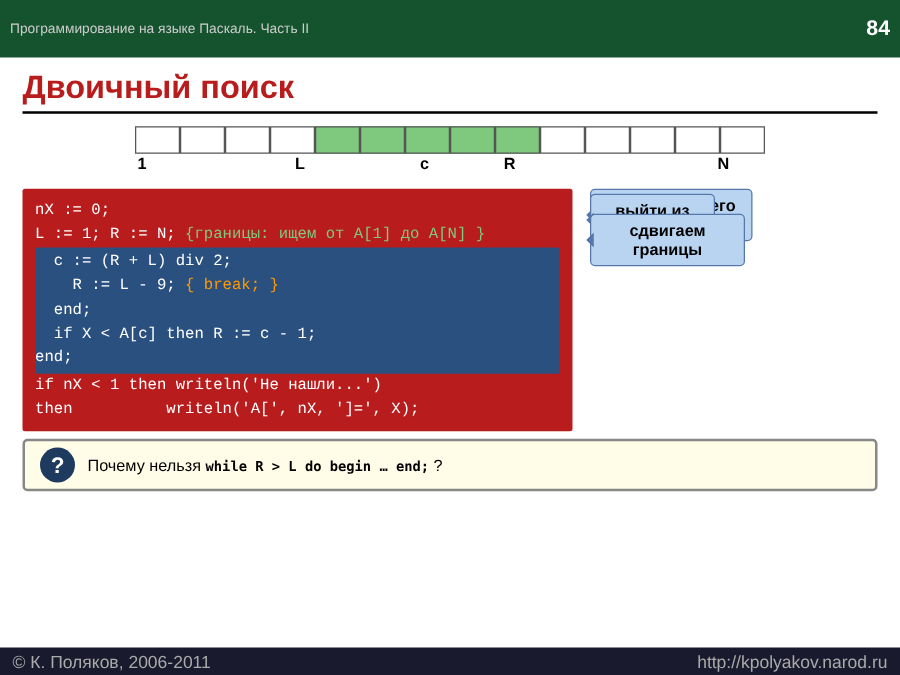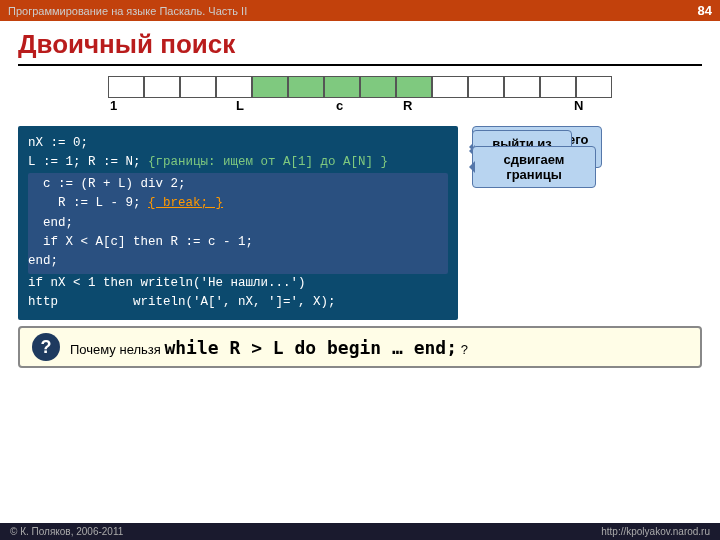--- a/index.html
+++ b/index.html
@@ -5,32 +5,32 @@
     * { box-sizing: border-box; margin: 0; padding: 0; }
     body {
       font-family: Arial, sans-serif;
       background: #fff;
       width: 720px;
       height: 540px;
       overflow: hidden;
       position: relative;
     }
     .top-bar {
-      background: #c2410c;
+      background: #14532d;
       color: #ccc;
       font-size: 11px;
-      padding: 3px 8px;
+      padding: 13px 8px;
       display: flex;
       justify-content: space-between;
       align-items: center;
     }
     .top-bar .page-num {
       color: #fff;
       font-weight: bold;
-      font-size: 13px;
+      font-size: 17px;
     }
     .main-content {
       padding: 8px 18px 6px 18px;
     }
     .slide-title {
       font-size: 26px;
       font-weight: bold;
       color: #b91c1c;
       border-bottom: 2px solid #000;
       padding-bottom: 4px;
@@ -57,34 +57,34 @@
       background: #7fc97f;
     }
     .array-label {
       font-size: 13px;
       font-weight: bold;
       color: #000;
       position: absolute;
     }
     
     .code-block {
-      background: #0c4a6e;
+      background: #b91c1c;
       color: #fff;
       font-family: 'Courier New', monospace;
       font-size: 12.5px;
       padding: 8px 10px;
       border-radius: 2px;
       line-height: 1.55;
       position: relative;
       width: 440px;
     }
     .code-line { white-space: pre; }
     .code-green { color: #7fc97f; }
     .code-white { color: #fff; }
-    .code-orange { color: #ff9900; text-decoration: underline; }
+    .code-orange { color: #ff9900; }
     
     .tooltip-box {
       position: absolute;
       background: #b8d4f0;
       border: 1.5px solid #5577aa;
       border-radius: 4px;
       font-size: 13px;
       font-weight: bold;
       text-align: center;
       padding: 5px 8px;
@@ -100,21 +100,21 @@
       border-right-color: #5577aa;
     }
     
     .bottom-bar {
       position: absolute;
       bottom: 0;
       left: 0;
       right: 0;
       background: #1a1a2e;
       color: #aaa;
-      font-size: 10px;
+      font-size: 14px;
       padding: 3px 10px;
       display: flex;
       justify-content: space-between;
     }
     
     .question-box {
       background: #fffde7;
       border: 2px solid #888;
       border-radius: 4px;
       display: flex;
@@ -194,21 +194,21 @@
       <div class="code-line code-white">nX := 0;</div>
       <div class="code-line"><span class="code-white">L := 1; R := N; </span><span class="code-green">{границы: ищем от A[1] до A[N] }</span></div>
       <div style="background:#2a5080;padding:2px 0 2px 0;border-radius:2px;">
         <div class="code-line code-white">  c := (R + L) div 2;</div>
         <div class="code-line"><span class="code-white">    R := L - 9; </span><span class="code-orange">{ break; }</span></div>
         <div class="code-line code-white">  end;</div>
         <div class="code-line code-white">  if X &lt; A[c] then R := c - 1;</div>
         <div class="code-line code-white">end;</div>
       </div>
       <div class="code-line code-white">if nX &lt; 1 then writeln('Не нашли...')</div>
-      <div class="code-line code-white">http          writeln('A[', nX, ']=', X);</div>
+      <div class="code-line code-white">then          writeln('A[', nX, ']=', X);</div>
     </div>
 
     <div class="tooltips-col" style="margin-top:0px;margin-left:14px;">
 
       <div class="tooltip-box tooltip-arrow-left" style="width:130px;top:0px;">
         <span style="white-space:pre;">номер среднего
 элемента</span>
       </div>
 
       <div class="tooltip-box" style="width:80px;margin-top:30px;">
@@ -223,21 +223,21 @@
       <div class="tooltip-box tooltip-arrow-left" style="width:124px;margin-top:20px;">
         <span style="white-space:pre;">сдвигаем
 границы</span>
       </div>
     </div>
   </div>
 
   <div class="question-box">
     <div class="question-icon">?</div>
     <div style="font-size:13px;">
-      Почему нельзя <code style="font-size:18px;font-weight:bold;">while R &gt; L do begin … end;</code> ?
+      Почему нельзя <code style="font-size:11px;font-weight:bold;">while R &gt; L do begin … end;</code> ?
     </div>
   </div>
 </div>
 
 <div class="bottom-bar">
   <span>© К. Поляков, 2006-2011</span>
   <span>http://kpolyakov.narod.ru</span>
 </div>
 
 </body></html>

